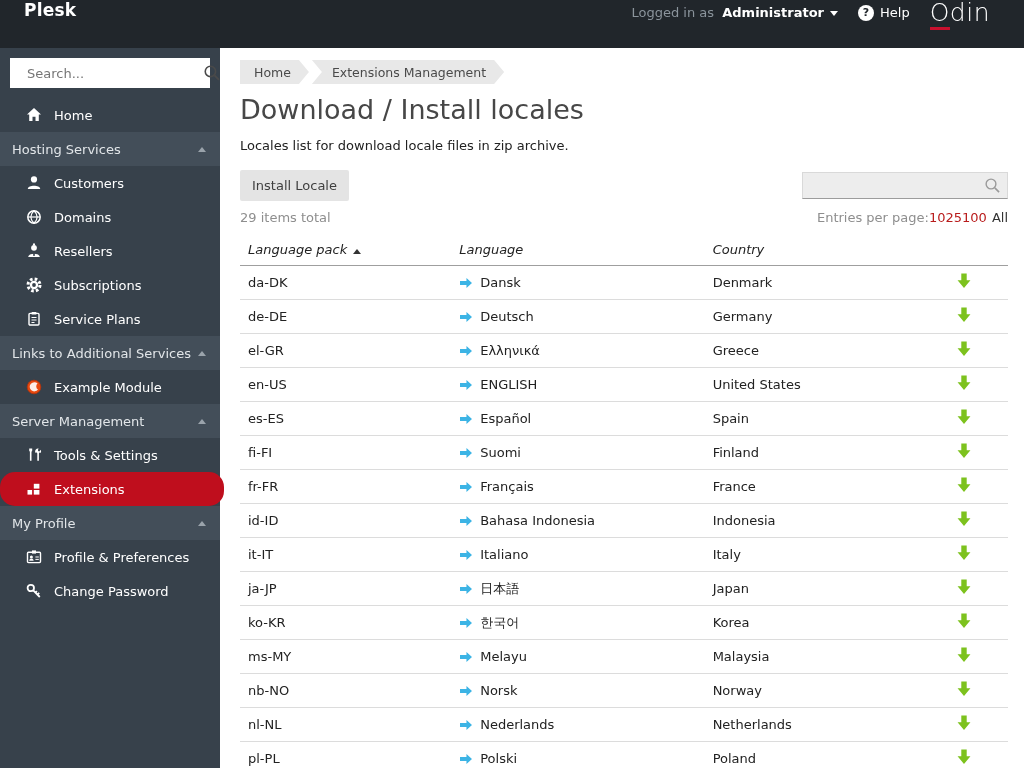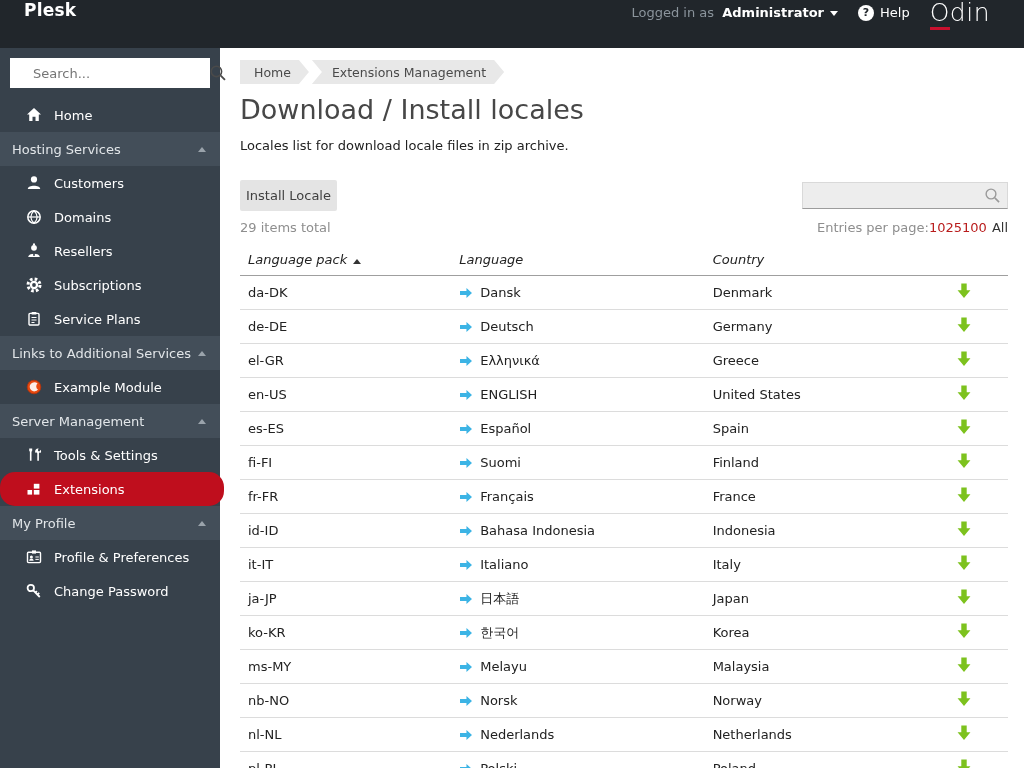--- a/index.html
+++ b/index.html
@@ -18,21 +18,21 @@
   .help { display:flex; align-items:center; gap:6px; color:#fff; font-size:13px; cursor:pointer; }
   .help-icon { width:16px; height:16px; border-radius:50%; background:#fff; color:#21262b;
     font-size:11px; font-weight:700; display:flex; align-items:center; justify-content:center; }
   .help-icon::before { content:"?"; }
   .odin-logo { color:#fff; font-size:25px; font-weight:300; letter-spacing:.5px; line-height:1; }
   .odin-logo .o-first { border-bottom:3px solid #c8102e; padding-bottom:0px; }
 
   
   .sidebar { position:absolute; top:48px; left:0; width:220px; bottom:0; background:#37414b; z-index:5; }
   .side-search { margin:10px; height:30px; background:#fff; display:flex; align-items:center; }
-  .side-search input { flex:1; border:0; outline:none; font-size:13px; padding:0 6px 0 23px;
+  .side-search input { flex:1; border:0; outline:none; font-size:13px; padding:0 6px 0 17px;
     font-family:inherit; color:#222; background:transparent; }
   .side-search .mag { width:18px; height:18px; margin-right:7px; flex:none; }
 
   .nav-item { height:34px; display:flex; align-items:center; color:#fff; font-size:13px; cursor:pointer; }
   .nav-item .ico { width:16px; height:16px; margin-left:26px; margin-right:12px; flex:none; }
   .nav-header { height:34px; display:flex; align-items:center; background:#434e59; color:#e2e6e9;
     font-size:13px; padding-left:12px; cursor:pointer; }
   .caret-up { width:0; height:0; margin-left:auto; margin-right:14px;
     border-left:4px solid transparent; border-right:4px solid transparent; border-bottom:5px solid #9aa3ab; }
   .nav-item.active { background:#bf0e1d; width:224px; position:relative;border-radius:15px; }
@@ -42,25 +42,25 @@
     background:#fff; padding:12px 16px 0 20px; }
 
   .breadcrumb { display:flex; }
   .crumb { background:#e8e8e8; color:#4a4a4a; font-size:12.5px; height:24px;
     display:flex; align-items:center; padding:0 18px 0 14px; cursor:pointer;
     clip-path:polygon(0 0, calc(100% - 10px) 0, 100% 50%, calc(100% - 10px) 100%, 0 100%); }
   .crumb + .crumb { margin-left:3px; padding-left:20px;
     clip-path:polygon(0 0, calc(100% - 10px) 0, 100% 50%, calc(100% - 10px) 100%, 0 100%, 10px 50%); }
 
   .page-title { font-size:27px; font-weight:400; color:#474747; margin:10px 0 13px; }
-  .page-desc { font-size:13px; color:#222; margin-bottom:27px; }
+  .page-desc { font-size:13px; color:#222; margin-bottom:17px; }
 
   .toolbar { display:flex; justify-content:space-between; align-items:center; margin-bottom:9px; }
   .btn { background:#e4e4e4; border:0; border-radius:2px; color:#3f3f3f; font-size:13px;
-    font-family:inherit; padding:8px 6px; cursor:pointer; }
+    font-family:inherit; padding:8px 12px; cursor:pointer; }
   .tbl-search { width:206px; height:27px; background:#ededed; border:1px solid #d9d9d9;
     border-bottom-color:#9c9c9c; display:flex; align-items:center; }
   .tbl-search input { flex:1; border:0; outline:none; background:transparent; font-size:13px;
     font-family:inherit; padding-left:8px; color:#222; }
   .tbl-search .mag { width:17px; height:17px; margin-right:6px; flex:none; }
 
   .info-row { display:flex; justify-content:space-between; font-size:13px; color:#8e8e8e;
     margin:2px 0 10px; }
   .entries a { color:#b91c1c; text-decoration:none; cursor:pointer; }
   .entries .active-opt { color:#333; margin-left:5px; cursor:pointer; }

